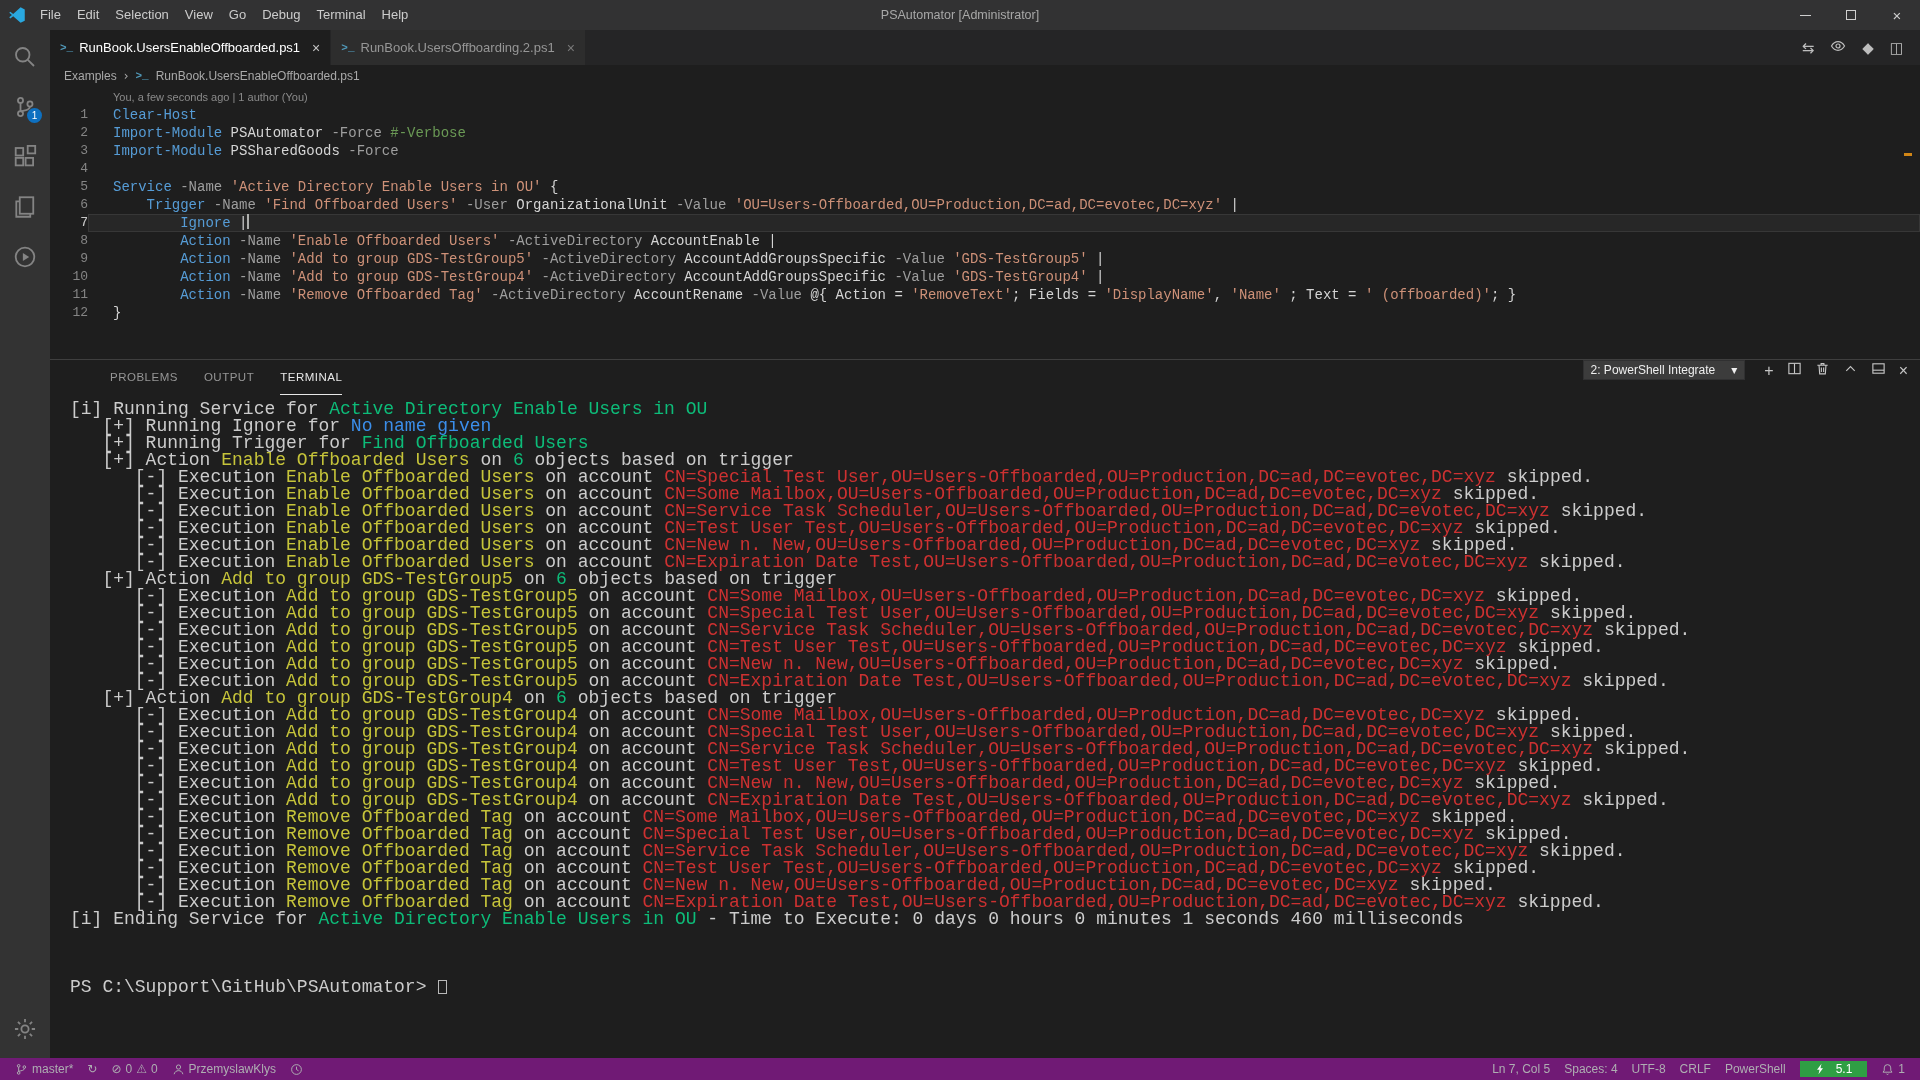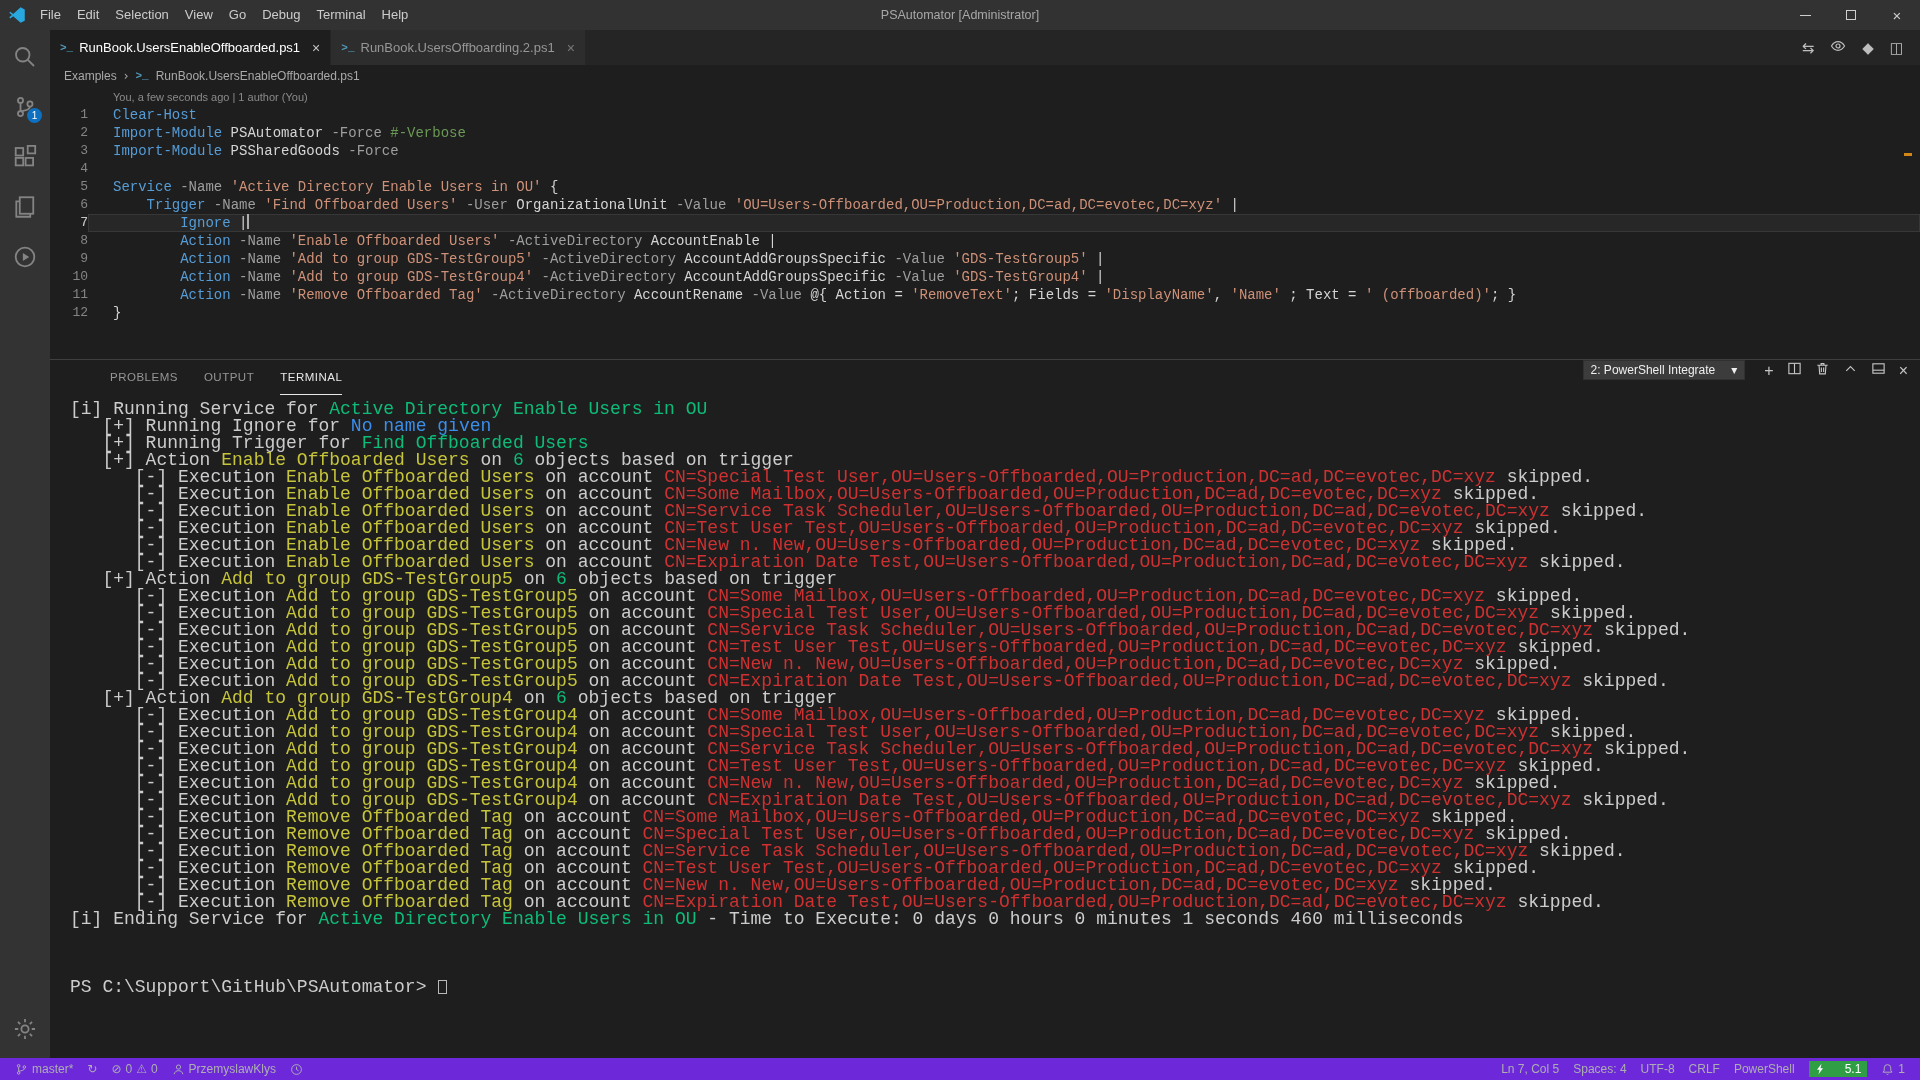--- a/index.html
+++ b/index.html
@@ -78,27 +78,27 @@
 
   .terminal { flex:1; overflow:hidden; padding:6px 0 0 20px;
               font-family:"Liberation Mono","DejaVu Sans Mono",monospace; font-size:18px; line-height:17px; }
   .tline { white-space:pre; height:17px; }
   .tm-w { color:#cccccc; } .tm-g { color:#0dbc79; } .tm-y { color:#c6c43a; }
   .tm-r { color:#cd3131; } .tm-b { color:#3b8eea; }
   .term-cursor { display:inline-block; width:9px; height:14px; border:1px solid #b9b9b9;
                  vertical-align:-2px; margin-left:1px; }
 
   
-  .statusbar { height:22px; background:#6d28d9; color:#aeaeb2; display:flex; align-items:center;
+  .statusbar { height:22px; background:#701a75; color:#aeaeb2; display:flex; align-items:center;
                font-size:12px; padding:0 8px; }
   .sb-left, .sb-right { display:flex; align-items:center; height:100%; }
   .sb-right { margin-left:auto; }
   .sb-item { display:flex; align-items:center; gap:4px; padding:0 7px; height:100%; cursor:default; }
   .sb-item svg { width:13px; height:13px; stroke:currentColor; fill:none; stroke-width:1.2; }
-  .sb-badge-green { background:#2f9e44; color:#ffffff; padding:1px 6px; display:flex; align-items:center; gap:20px; }
+  .sb-badge-green { background:#2f9e44; color:#ffffff; padding:1px 15px; display:flex; align-items:center; gap:11px; }
   .sb-badge-green svg { width:10px; height:12px; }
 </style>
 </head>
 <body>
 
 <div class="titlebar">
   <svg class="logo" viewBox="0 0 16 16">
     <path fill="#29a8e0" d="M11.2 1.2 4.6 7 2.1 5l-1 .9 2.4 2.1-2.4 2.1 1 .9 2.5-2 6.6 5.8 3.7-1.8V3z"></path>
   </svg>
   <span class="menu-item">File</span>

